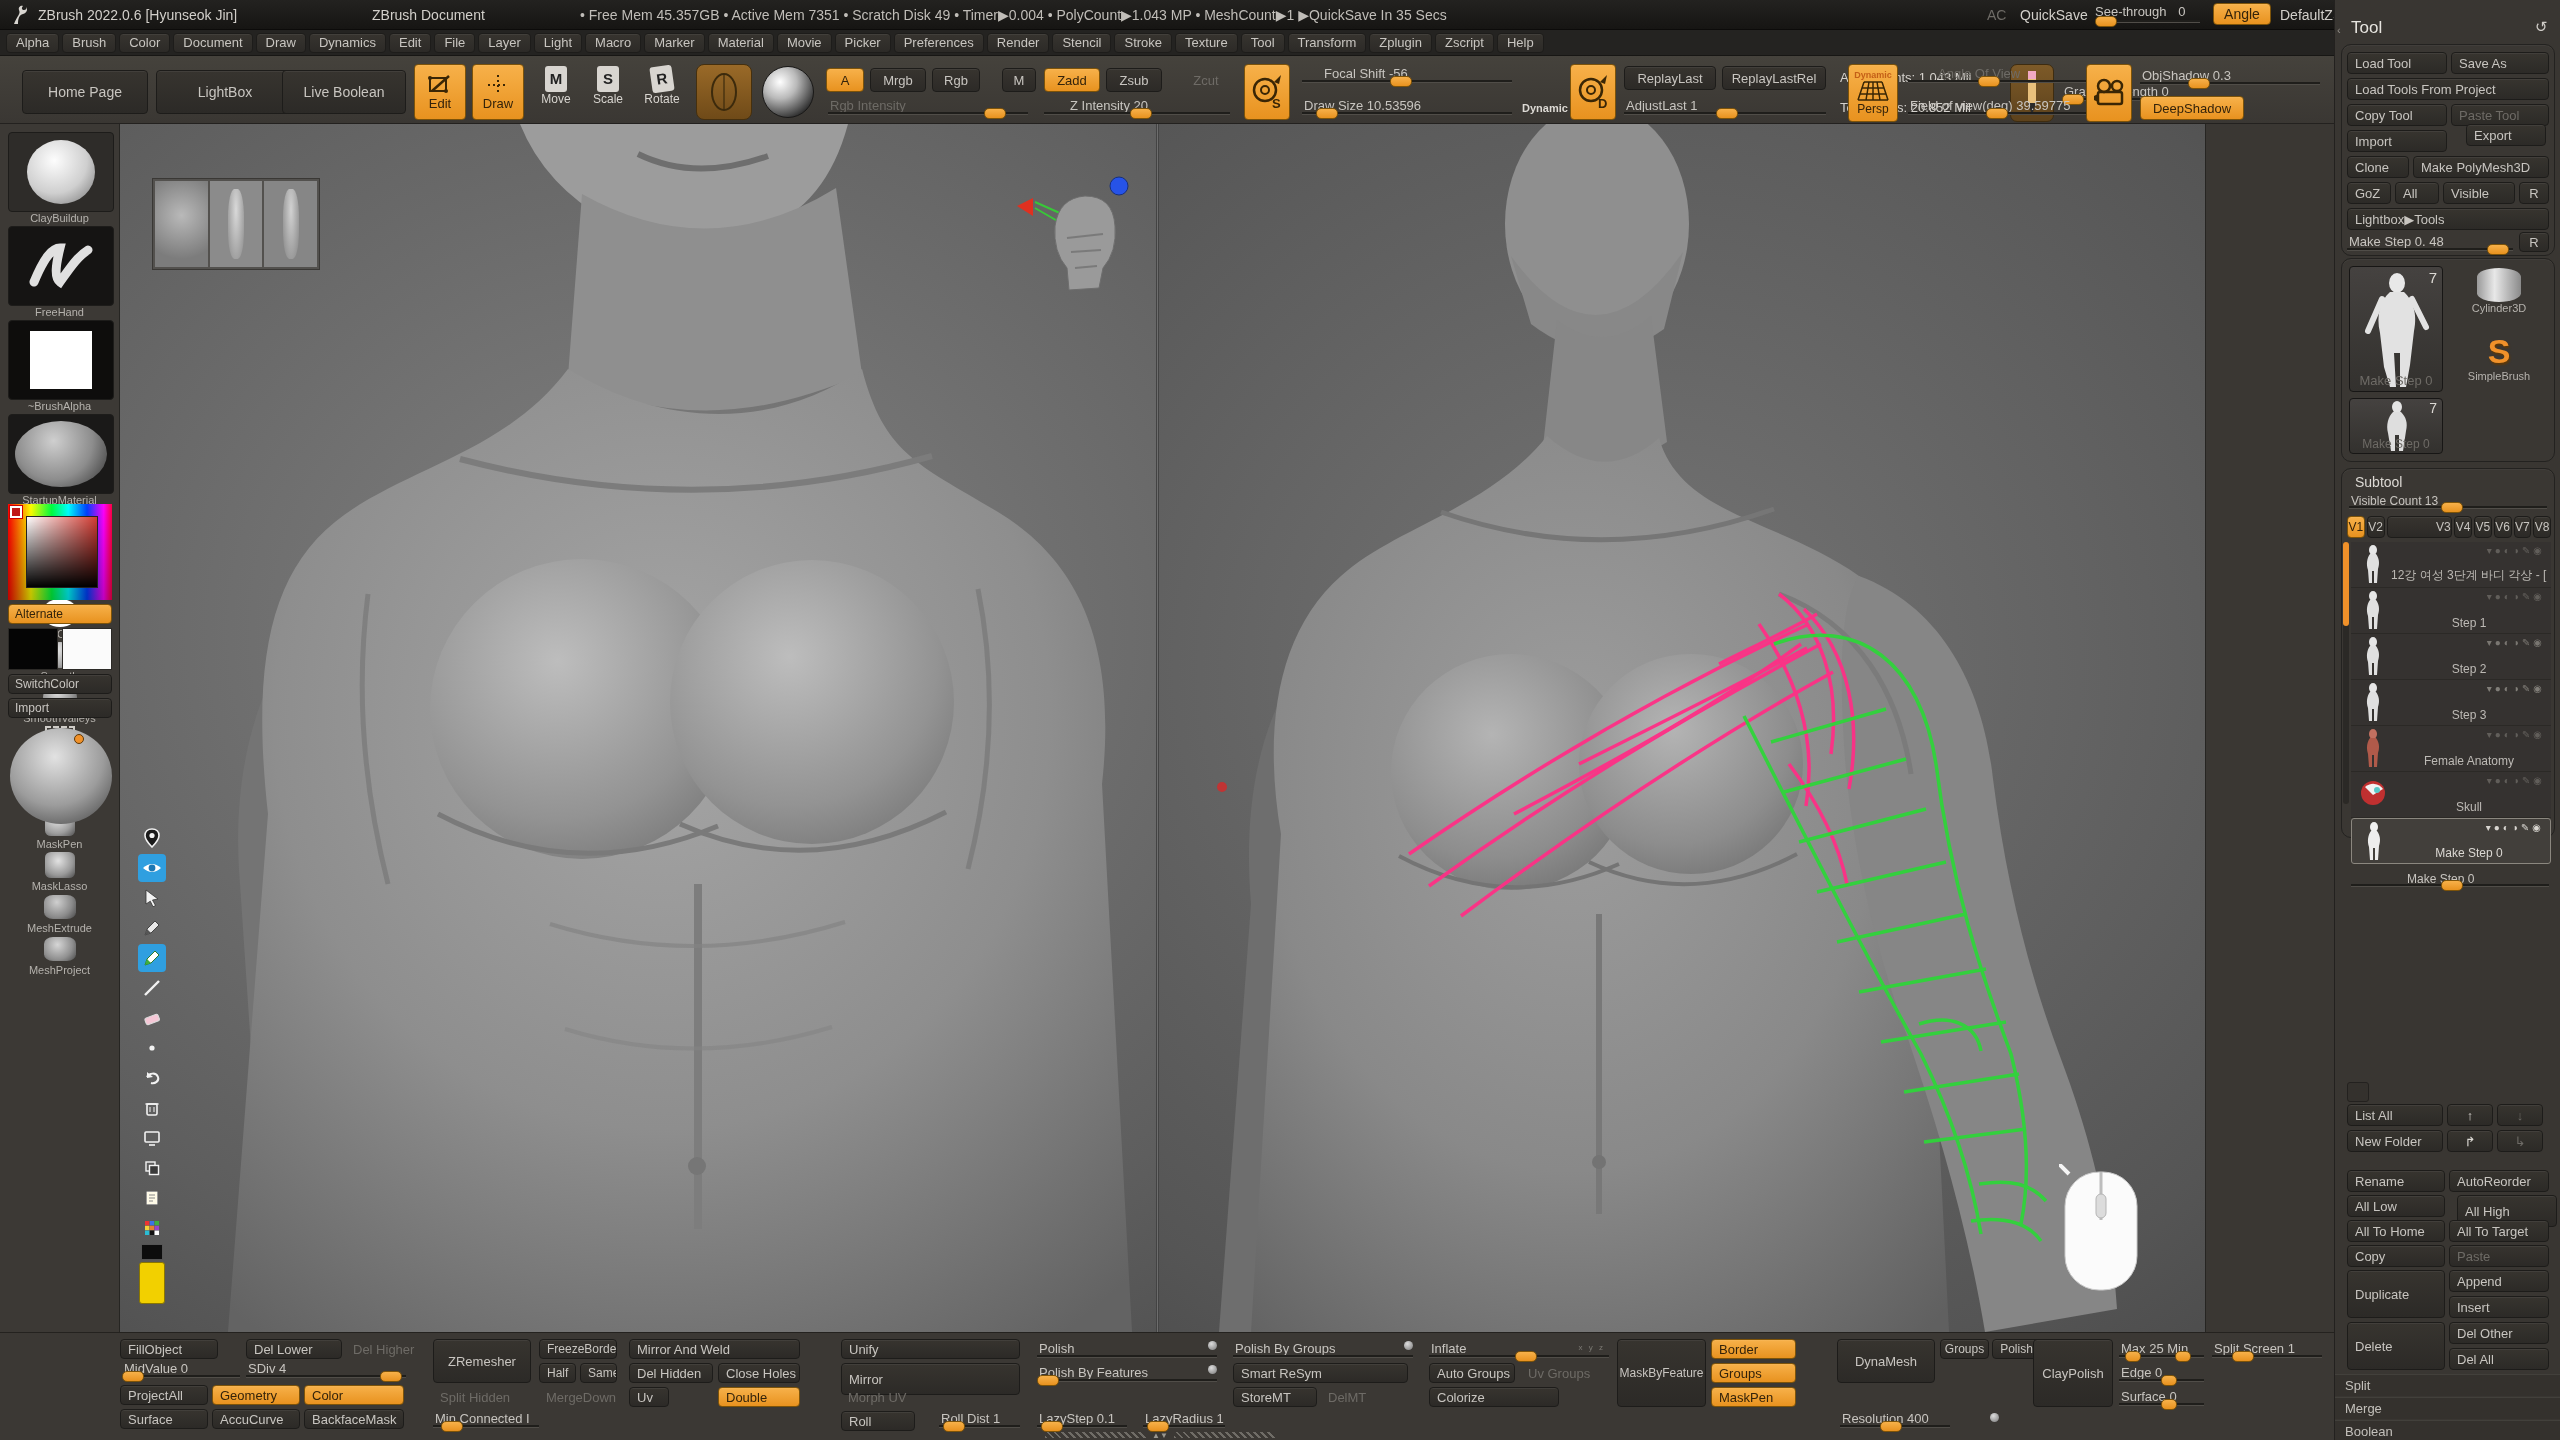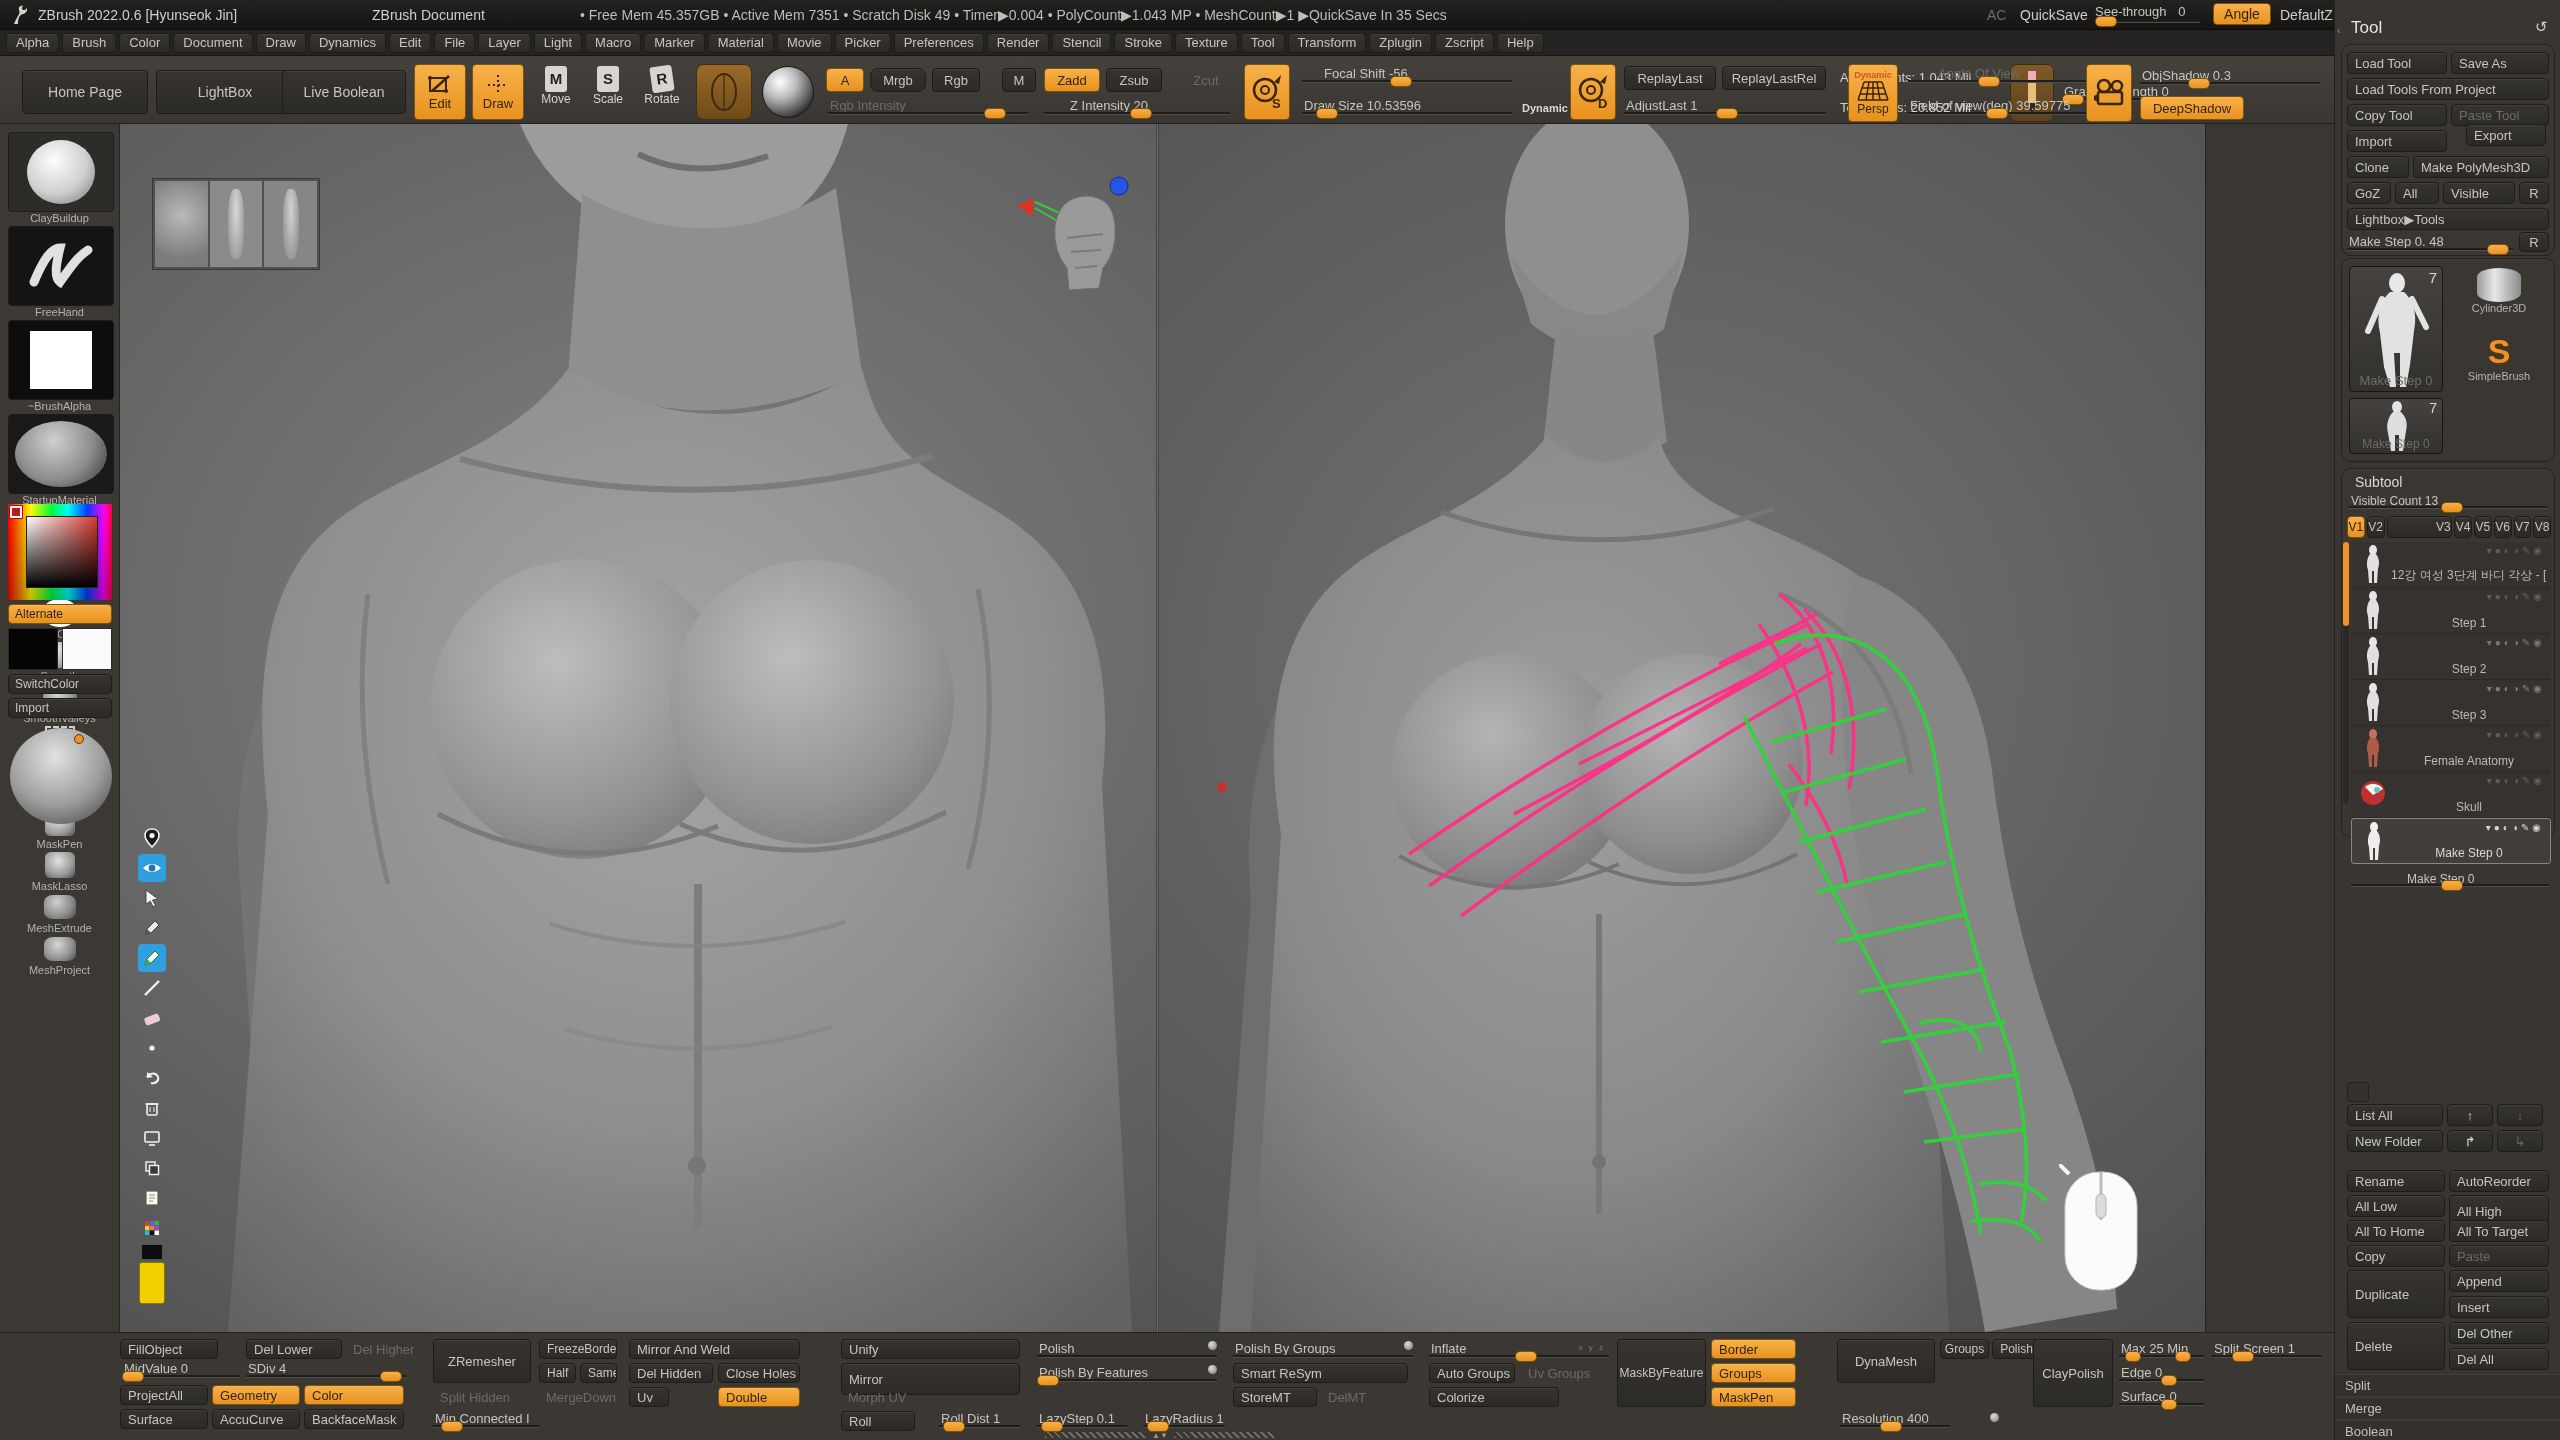--- a/index.html
+++ b/index.html
@@ -148,21 +148,21 @@
 
     <div class="abs" style="left:696px;top:8px;width:56px;height:56px;border-radius:8px;background:linear-gradient(#9a6a28,#6f4a18);border:1px solid #46300e;display:flex;align-items:center;justify-content:center;">
       <svg width="34" height="42" viewBox="0 0 34 42">
           <ellipse cx="17" cy="21" rx="12" ry="18" fill="none" stroke="#3c2a0c" stroke-width="2"></ellipse>
           <path d="M17 3 L17 39" stroke="#3c2a0c" stroke-width="1.2"></path>
         </svg>
     </div>
     <div class="abs" style="left:762px;top:10px;width:52px;height:52px;border-radius:50%;background:radial-gradient(circle at 34% 30%,#ffffff,#b9b9b9 35%,#2a2a2a 80%);border:1px solid #1a1918;"></div>
 
     <div class="b o" style="left:826px;top:12px;width:38px;height:24px;">A</div>
-    <div class="b" style="left:870px;top:12px;width:56px;height:24px;border-radius:8px;">Mrgb</div>
+    <div class="b" style="left:870px;top:12px;width:56px;height:24px;">Mrgb</div>
     <div class="b" style="left:932px;top:12px;width:48px;height:24px;">Rgb</div>
     <div class="b" style="left:1002px;top:12px;width:34px;height:24px;">M</div>
     <div class="b o" style="left:1044px;top:12px;width:56px;height:24px;">Zadd</div>
     <div class="b" style="left:1106px;top:12px;width:56px;height:24px;">Zsub</div>
     <div class="b dim" style="left:1182px;top:12px;width:48px;height:24px;border:none;background:none;box-shadow:none;">Zcut</div>
     <div class="sl" style="left:828px;top:42px;width:200px;height:18px;color:#6e6b66;">
       <span class="lb">Rgb Intensity</span>
         <div class="tr"></div>
         <div class="kn" style="left:156px;"></div>
     </div>
@@ -775,21 +775,21 @@
     <div class="b left" style="left:12px;top:1104px;width:96px;height:22px;">List All</div>
     <div class="b" style="left:112px;top:1104px;width:46px;height:22px;color:#dcd9d4;">↑</div>
     <div class="b dim" style="left:162px;top:1104px;width:46px;height:22px;">↓</div>
     <div class="b left" style="left:12px;top:1130px;width:96px;height:22px;">New Folder</div>
     <div class="b" style="left:112px;top:1130px;width:46px;height:22px;color:#dcd9d4;">↱</div>
     <div class="b dim" style="left:162px;top:1130px;width:46px;height:22px;">↳</div>
 
     <div class="b left" style="left:12px;top:1170px;width:98px;height:22px;">Rename</div>
     <div class="b left" style="left:114px;top:1170px;width:100px;height:22px;">AutoReorder</div>
     <div class="b left" style="left:12px;top:1195px;width:98px;height:22px;">All Low</div>
-    <div class="b left" style="left:114px;top:1195px;width:100px;height:32px;">All High</div>
+    <div class="b left" style="left:122px;top:1195px;width:100px;height:32px;">All High</div>
     <div class="b left" style="left:12px;top:1220px;width:98px;height:22px;">All To Home</div>
     <div class="b left" style="left:114px;top:1220px;width:100px;height:22px;">All To Target</div>
     <div class="b left" style="left:12px;top:1245px;width:98px;height:22px;">Copy</div>
     <div class="b left dim" style="left:114px;top:1245px;width:100px;height:22px;">Paste</div>
     <div class="b left" style="left:12px;top:1270px;width:98px;height:48px;">Duplicate</div>
     <div class="b left" style="left:114px;top:1270px;width:100px;height:22px;">Append</div>
     <div class="b left" style="left:114px;top:1296px;width:100px;height:22px;">Insert</div>
     <div class="b left" style="left:12px;top:1322px;width:98px;height:48px;">Delete</div>
     <div class="b left" style="left:114px;top:1322px;width:100px;height:22px;">Del Other</div>
     <div class="b left" style="left:114px;top:1348px;width:100px;height:22px;">Del All</div>

